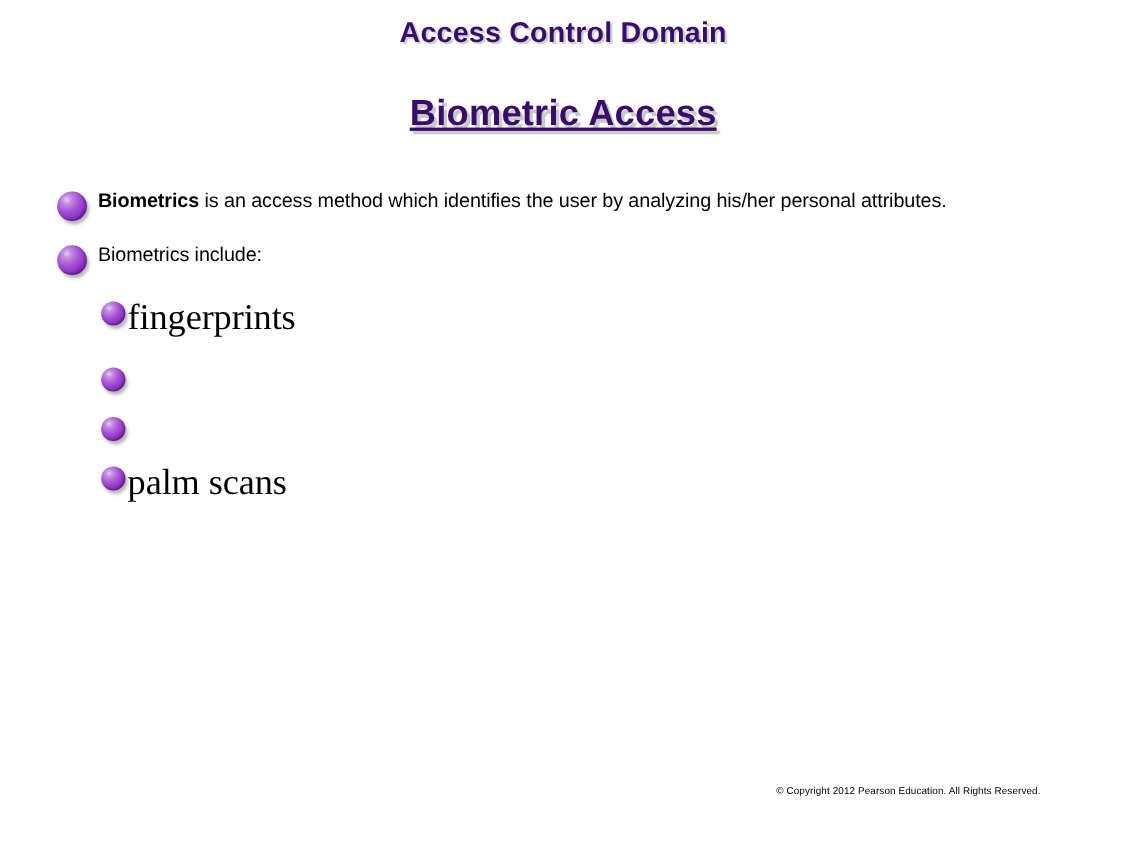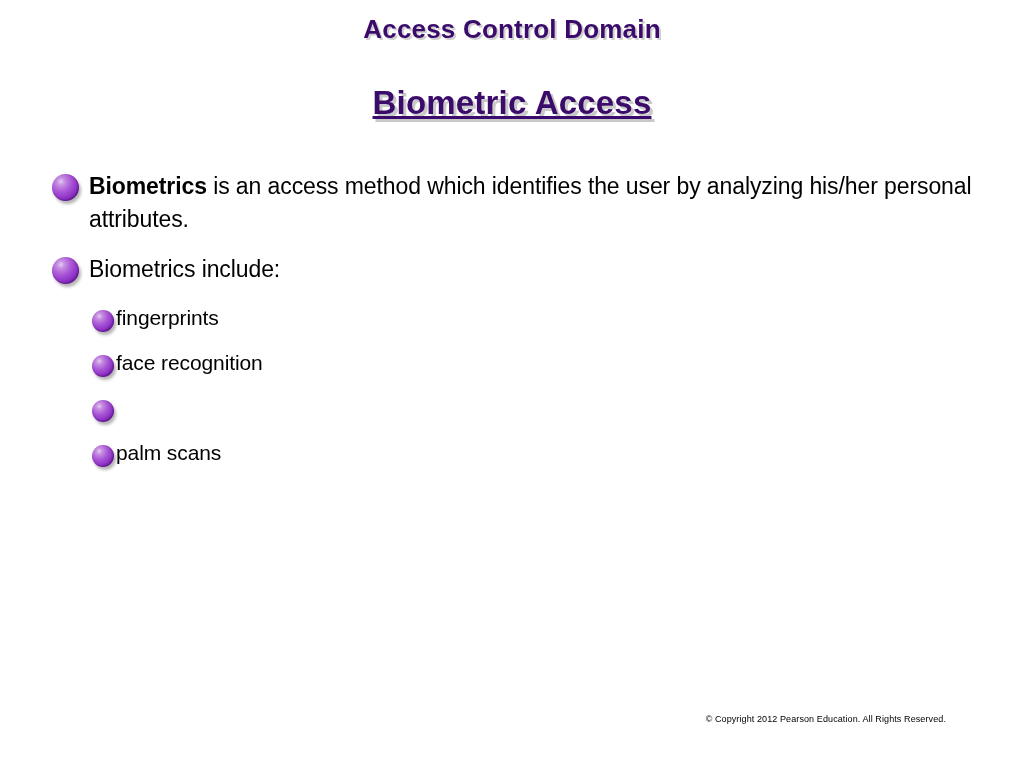--- a/index.html
+++ b/index.html
@@ -99,29 +99,30 @@
   }
 
   .bullet-l2 .bullet-dot {
     width: 22px;
     height: 22px;
     margin-top: 6px;
     margin-right: 2px;
   }
 
   .bullet-text {
-    font-size: 23px;
+    font-size: 18px;
     line-height: 1.42;
     color: #000000;
     letter-spacing: -0.1px;
   }
 
   .bullet-l2 .bullet-text {
-    font-size: 21px;
+    font-size: 33px;
     line-height: 1.3;
+    font-family: Liberation Serif, serif;
   }
 
   .bullet-text b {
     font-weight: bold;
   }
 
   
   .footer {
     position: absolute;
     left: 0;
@@ -155,21 +156,20 @@
       <span class="bullet-text">Biometrics include:</span>
     </div>
 
     <div class="bullet-row bullet-l2">
       <span class="bullet-dot"></span>
       <span class="bullet-text">fingerprints</span>
     </div>
 
     <div class="bullet-row bullet-l2">
       <span class="bullet-dot"></span>
-      <span class="bullet-text">face recognition</span>
     </div>
 
     <div class="bullet-row bullet-l2">
       <span class="bullet-dot"></span>
     </div>
 
     <div class="bullet-row bullet-l2">
       <span class="bullet-dot"></span>
       <span class="bullet-text">palm scans</span>
     </div>

